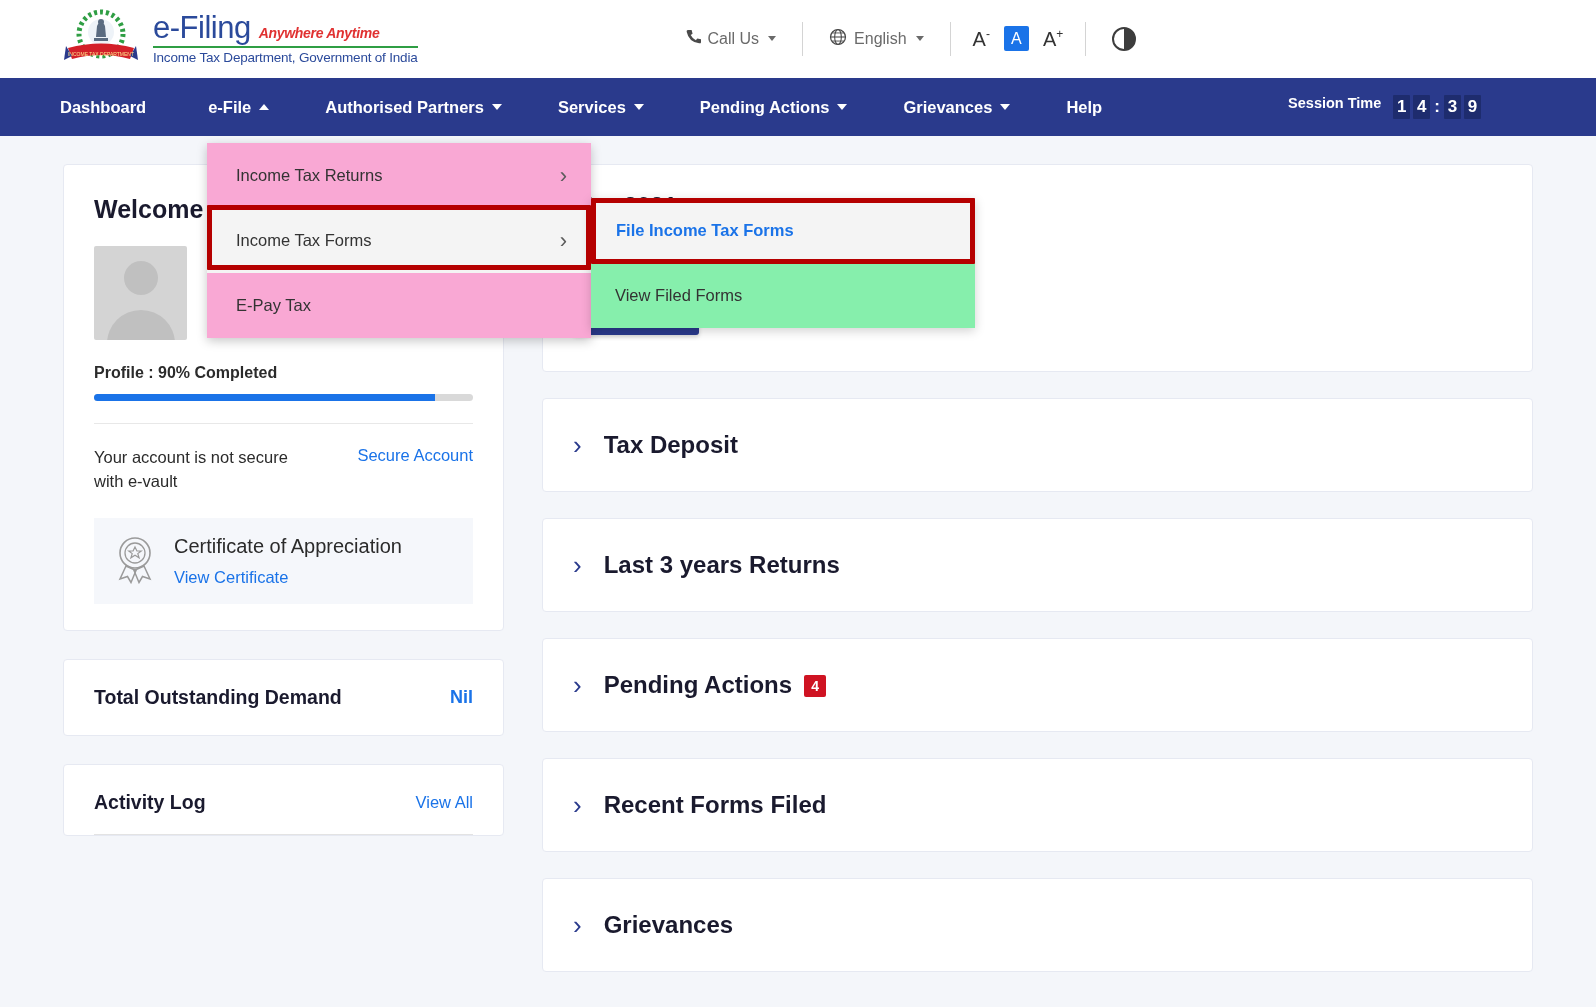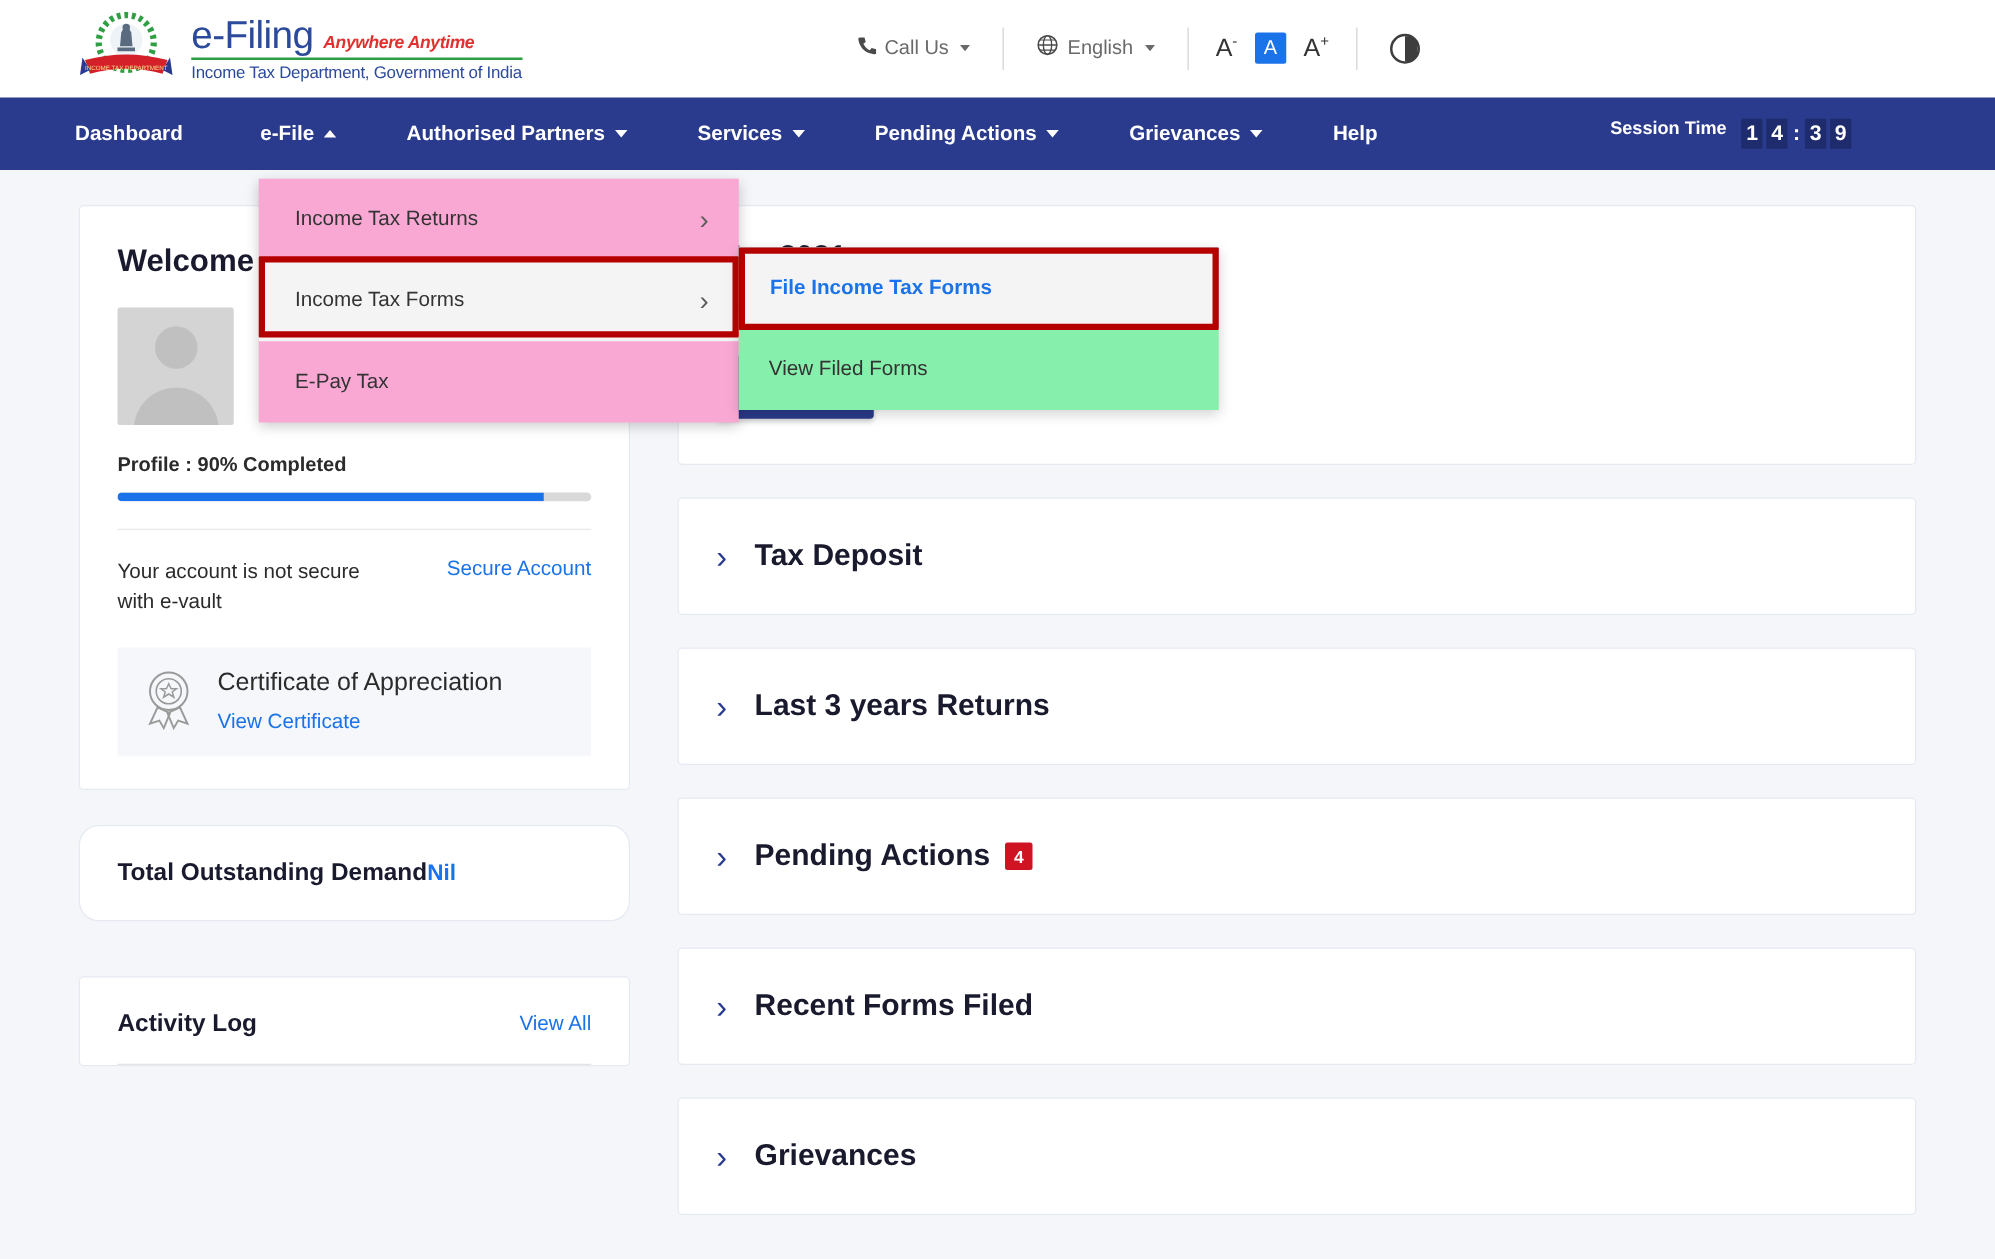--- a/index.html
+++ b/index.html
@@ -194,22 +194,22 @@
 
   .cert {
     margin-top: 24px; background: #f5f7fb; padding: 16px 18px;
     display: flex; align-items: center; gap: 16px;
   }
   .cert-txt { display: flex; flex-direction: column; gap: 10px; }
   .cert-title { font-size: 20px; color: #2b2b2b; }
   .cert-link { font-size: 16.5px; color: #1a73e8; cursor: pointer; }
 
   .mini-card {
-    padding: 26px 30px; margin-bottom: 44px;
-    display: flex; justify-content: flex-start; align-items: center; border-radius: 16px;
+    padding: 26px 30px; margin-bottom: 28px;
+    display: flex; justify-content: space-between; align-items: center;
   }
   .mini-title { font-size: 19.5px; font-weight: bold; color: #1a1a2e; }
   .mini-val { font-size: 18px; color: #1a73e8; font-weight: bold; cursor: pointer; }
   .mini-link { font-size: 16.5px; color: #1a73e8; cursor: pointer; }
   .act-card { padding: 26px 30px 0 30px; }
   .act-head { display: flex; justify-content: space-between; align-items: center; }
   .act-rule { height: 1px; background: #e3e3e3; margin-top: 20px; }
 
   
   .file-card { padding: 27px 30px 36px 30px; margin-bottom: 26px; }

